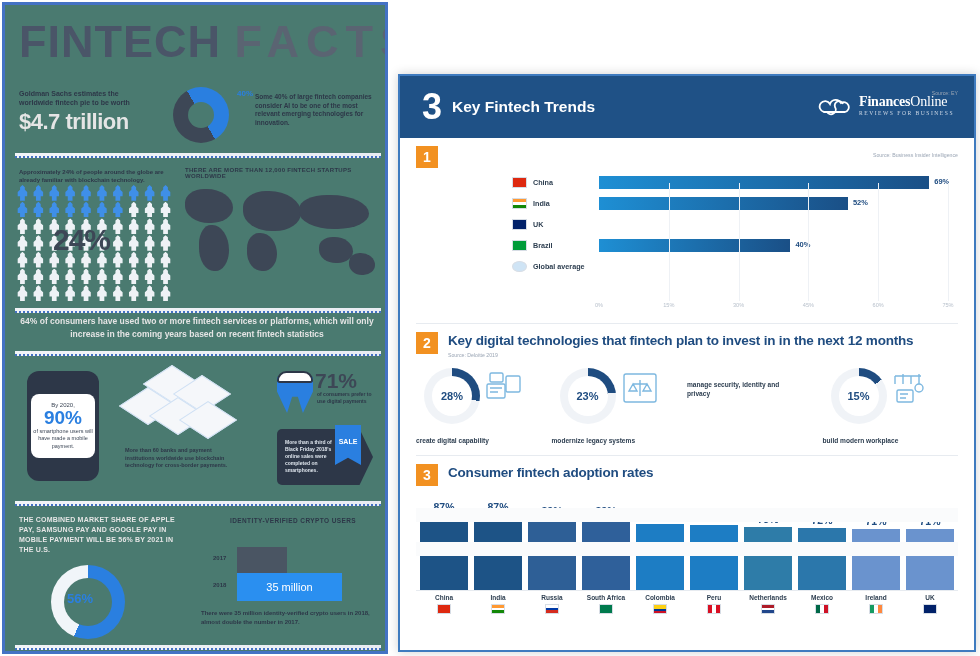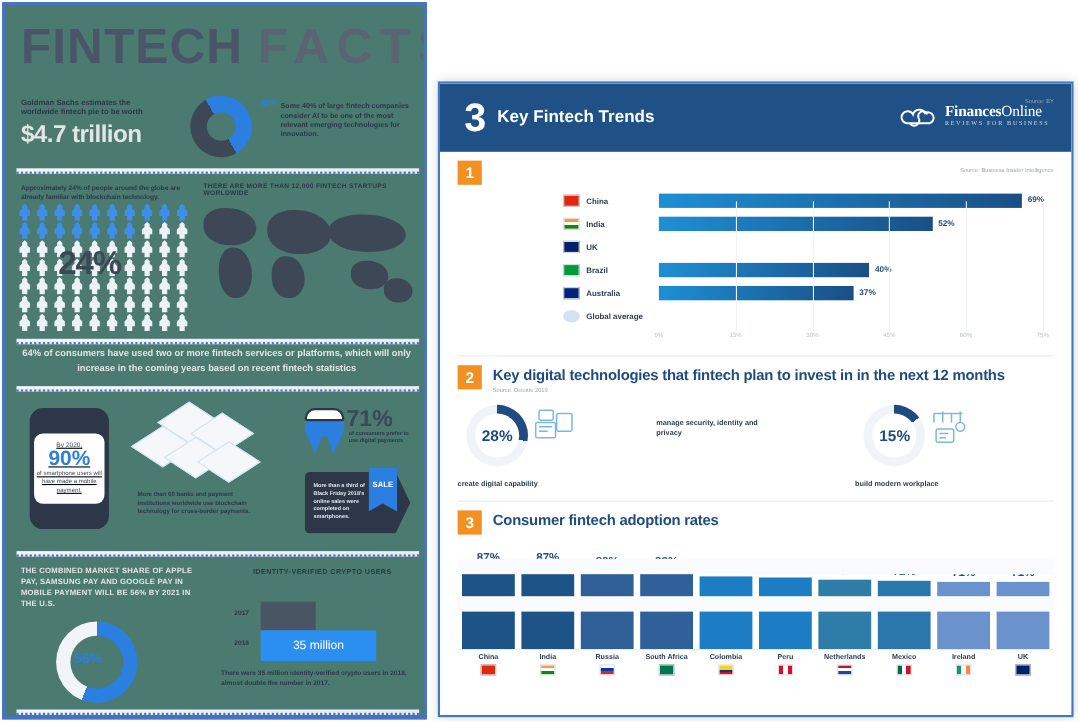--- a/index.html
+++ b/index.html
@@ -51,21 +51,21 @@
   #lp-24 { position:absolute; left:48px; top:218px; font-size:30px; font-weight:800; color:#3d4756; letter-spacing:-1px; }
   #lp-maptitle { left:180px; top:162px; width:195px; font-size:6px; letter-spacing:0.3px; color:#2d3748; }
   #lp-map { position:absolute; left:176px; top:176px; width:200px; height:126px; }
   .mc { position:absolute; background:#3d4756; border-radius:40% 55% 45% 50%; }
 
   
   #lp-band { left:14px; top:310px; width:356px; font-size:8.5px; line-height:13px; text-align:center; }
 
   
   #lp-phone { position:absolute; left:22px; top:366px; width:72px; height:110px;
-     background:#2d3748; border-radius:12px; padding:23px 4px;text-decoration:underline; }
+     background:#2d3748; border-radius:12px; padding:23px 4px; }
   #lp-phone-in { width:100%; height:100%; background:#fff; border-radius:8px;
      display:flex; flex-direction:column; align-items:center; justify-content:center; }
   #lp-by2020 { font-size:6px; color:#3d4756; }
   #lp-90 { font-size:19px; font-weight:800; color:#2a7fe0; line-height:20px; }
   #lp-phonetxt { font-size:5.5px; color:#3d4756; text-align:center; line-height:7.5px; }
   #lp-cubes { position:absolute; left:120px; top:368px; width:108px; height:68px; }
   .cube { position:absolute; width:34px; height:34px; background:#f5f7fa; border:1px solid #cfe0f4;
      transform: rotate(45deg) skew(-12deg,-12deg); }
   #lp-cubetxt { left:120px; top:442px; width:110px; font-size:5.5px; line-height:7.5px; }
   #lp-tooth { position:absolute; left:272px; top:366px; width:36px; height:42px; }
@@ -138,21 +138,21 @@
   .grid { position:absolute; top:-118px; width:1px; height:118px; background:#eef1f5; }
 
   
   #s2-row { display:flex; margin-top:10px; }
   .dcell { flex:1; position:relative; }
   .donut-wrap { position:relative; width:56px; height:56px; margin-left:8px; }
   .donut { width:56px; height:56px; border-radius:50%; }
   .donut::after { content:""; position:absolute; left:8px; top:8px; width:40px; height:40px;
      border-radius:50%; background:#fff; }
   .dpct { position:absolute; left:0; top:0; width:56px; height:56px; display:flex;
-     align-items:center; justify-content:center; font-size:14px; color:#1f4c80;
+     align-items:center; justify-content:center; font-size:11px; color:#1f4c80;
      font-weight:600; z-index:2; }
   .dicon { position:absolute; left:60px; top:2px; width:40px; height:38px; }
   .dcaption { font-size:6.6px; color:#2d3e50; font-weight:700; line-height:9px; margin-top:12px; width:108px; }
 
   
   #s3-chart { margin-top:4px; height:100px; display:flex; align-items:flex-end;
      gap:6px; padding:0 4px; position:relative; }
   .vcol { flex:1; display:flex; flex-direction:column; align-items:center; justify-content:flex-end; height:100%; }
   .vval { font-size:10.5px; color:#1f4c80; font-weight:600; margin-bottom:2px; }
   .vbar { width:100%; }
@@ -378,28 +378,20 @@
           </div>
           <div class="hrow">
             <div class="hflag f-brazil"></div>
             <div class="hlabel">Brazil</div>
             <div class="hbar-area">
               <div class="hbar" style="width: 53.3333%; background: linear-gradient(to right, rgb(30, 143, 212), rgb(26, 79, 134));"></div>
               <div class="hval" style="left: calc(53.3333% + 5px);">40%</div>
             </div>
           </div>
           <div class="hrow">
-            <div class="hflag f-australia"></div>
-            <div class="hlabel">Australia</div>
-            <div class="hbar-area">
-              <div class="hbar" style="width: 49.3333%; background: linear-gradient(to right, rgb(30, 143, 212), rgb(26, 79, 134));"></div>
-              <div class="hval" style="left: calc(49.3333% + 5px);">37%</div>
-            </div>
-          </div>
-          <div class="hrow">
             <div class="hflag f-globe"></div>
             <div class="hlabel">Global average</div>
           </div>
         </div>
       <div id="s1-axis">
           <div class="tick" style="left: 0%;">0%</div>
           <div class="tick" style="left: 20%;">15%</div>
           <div class="grid" style="left: 20%;"></div>
           <div class="tick" style="left: 40%;">30%</div>
           <div class="grid" style="left: 40%;"></div>
@@ -430,20 +422,31 @@
               <div class="dicon"><svg width="40" height="36" viewBox="0 0 40 36" fill="none" stroke="#7db8e0" stroke-width="1.4">
                   <rect x="3" y="14" width="18" height="14" rx="1.5"></rect>
                   <rect x="22" y="6" width="14" height="16" rx="1.5"></rect>
                   <rect x="6" y="3" width="13" height="9" rx="1.5"></rect>
                   <path d="M6 18h12M6 22h8"></path>
                 </svg></div>
             </div>
             <div class="dcaption">create digital capability</div>
           </div>
           <div class="dcell">
+            <div class="donut-wrap">
+              <div class="donut" style="background: conic-gradient(rgb(31, 76, 128) 0deg, rgb(31, 76, 128) 82.8deg, rgb(240, 243, 247) 82.8deg, rgb(240, 243, 247) 360deg);"></div>
+              <div class="dpct">23%</div>
+              <div class="dicon"><svg width="40" height="36" viewBox="0 0 40 36" fill="none" stroke="#7db8e0" stroke-width="1.4">
+                  <rect x="4" y="4" width="32" height="28" rx="2"></rect>
+                  <path d="M20 10v16M13 14h14M13 14l-4 7h8zM27 14l-4 7h8z"></path>
+                </svg></div>
+            </div>
+            <div class="dcaption">modernize legacy systems</div>
+          </div>
+          <div class="dcell">
             <div class="dcaption">manage security, identity and privacy</div>
           </div>
           <div class="dcell">
             <div class="donut-wrap">
               <div class="donut" style="background: conic-gradient(rgb(31, 76, 128) 0deg, rgb(31, 76, 128) 54deg, rgb(240, 243, 247) 54deg, rgb(240, 243, 247) 360deg);"></div>
               <div class="dpct">15%</div>
               <div class="dicon"><svg width="40" height="36" viewBox="0 0 40 36" fill="none" stroke="#7db8e0" stroke-width="1.4">
                   <path d="M4 6v8M12 4v10M20 6v8M28 4v10M4 6h26"></path>
                   <rect x="6" y="20" width="16" height="12" rx="1.5"></rect>
                   <circle cx="28" cy="18" r="4"></circle>

